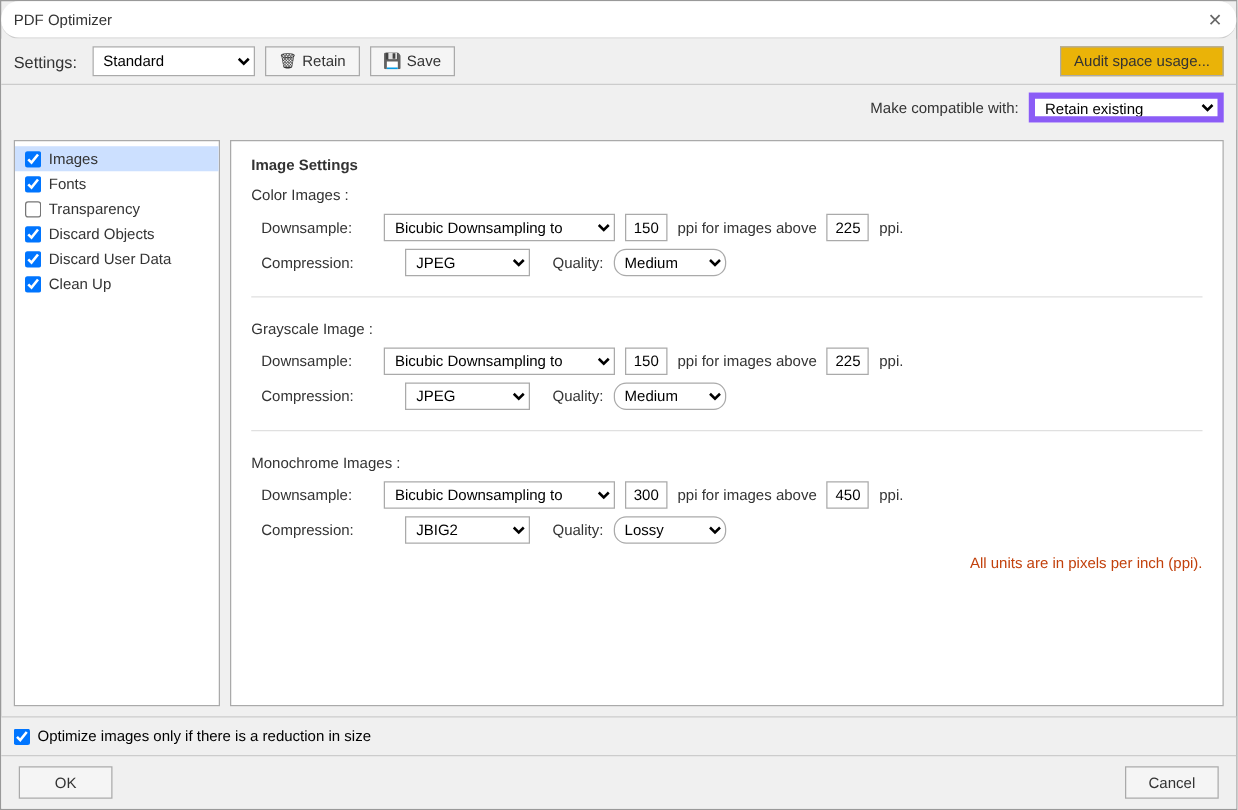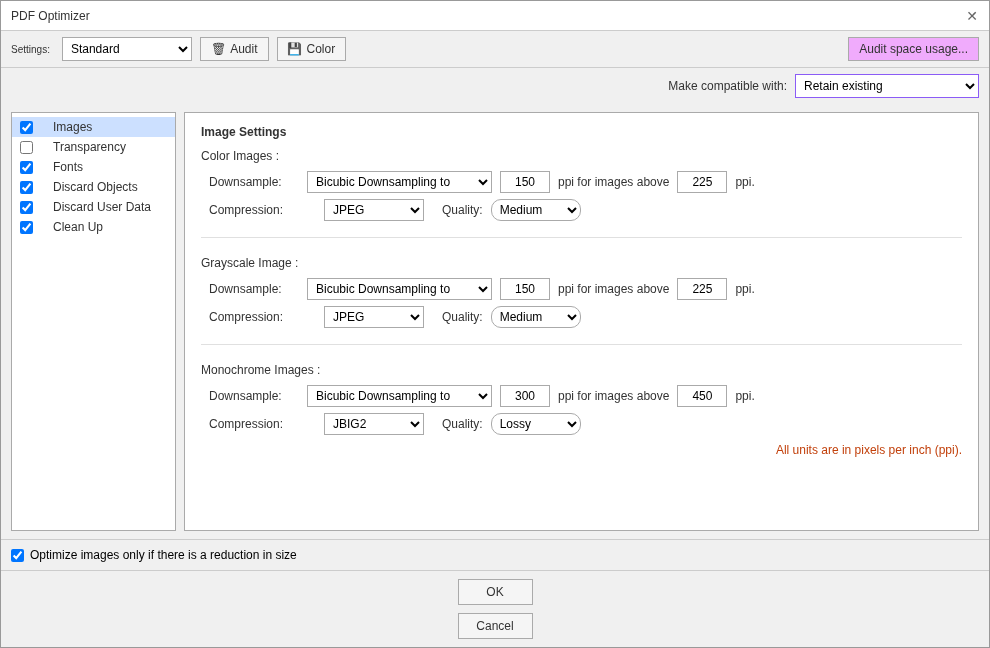--- a/index.html
+++ b/index.html
@@ -24,20 +24,21 @@
       box-shadow: 2px 2px 8px rgba(0,0,0,0.3);
     }
     .title-bar {
       background: #fff;
       border-bottom: 1px solid #ccc;
       padding: 6px 10px;
       display: flex;
       align-items: center;
       justify-content: space-between;
       height: 30px;
+      border-radius: 14px;
     }
     .title-bar-text {
       font-size: 12px;
       color: #333;
     }
     .close-btn {
       width: 14px;
       height: 14px;
       cursor: pointer;
       color: #666;
@@ -47,21 +48,21 @@
     }
     .toolbar {
       background: #f0f0f0;
       border-bottom: 1px solid #ccc;
       padding: 6px 10px;
       display: flex;
       align-items: center;
       gap: 8px;
     }
     .toolbar-label {
-      font-size: 10px;
+      font-size: 13px;
       color: #333;
       margin-right: 4px;
     }
     .settings-select {
       width: 130px;
       height: 24px;
       font-size: 12px;
       border: 1px solid #aaa;
       background: #fff;
       padding: 0 4px;
@@ -75,21 +76,21 @@
       cursor: pointer;
       display: flex;
       align-items: center;
       gap: 4px;
       color: #333;
     }
     .audit-btn {
       height: 24px;
       font-size: 12px;
       border: 1px solid #aaa;
-      background: #f0abfc;
+      background: #eab308;
       padding: 0 10px;
       cursor: pointer;
       color: #333;
       margin-left: auto;
     }
     .version-bar {
       background: #f0f0f0;
       padding: 6px 10px;
       display: flex;
       align-items: center;
@@ -97,24 +98,24 @@
       font-size: 12px;
       color: #333;
     }
     .compat-section {
       display: flex;
       align-items: center;
       gap: 8px;
       margin-left: auto;
     }
     .compat-select {
-      width: 184px;
+      width: 156px;
       height: 24px;
       font-size: 12px;
-      border: 1px solid #8b5cf6;
+      border: 5px solid #8b5cf6;
       background: #fff;
       padding: 0 4px;
     }
     .main-content {
       display: flex;
       flex: 1;
       overflow: hidden;
       padding: 8px 10px;
       gap: 8px;
     }
@@ -123,21 +124,21 @@
       min-width: 165px;
       background: #fff;
       border: 1px solid #aaa;
       overflow-y: auto;
       overflow-x: auto;
       padding: 4px 0;
     }
     .sidebar-item {
       display: flex;
       align-items: center;
-      gap: 20px;
+      gap: 6px;
       padding: 3px 8px;
       cursor: pointer;
       font-size: 12px;
       color: #333;
     }
     .sidebar-item.selected { background: #cce0ff; }
     .sidebar-item input[type="checkbox"] {
       width: 13px;
       height: 13px;
       margin: 0;
@@ -177,21 +178,21 @@
     }
     .form-select {
       height: 22px;
       font-size: 12px;
       border: 1px solid #aaa;
       background: #fff;
       padding: 0 4px;
     }
     .form-input {
       height: 22px;
-      width: 50px;
+      width: 34px;
       font-size: 12px;
       border: 1px solid #aaa;
       background: #fff;
       padding: 0 4px;
       text-align: center;
     }
     .form-text {
       font-size: 12px;
       color: #333;
     }
@@ -235,21 +236,20 @@
       margin: 0;
     }
     .bottom-bar {
       display: flex;
       justify-content: space-between;
       align-items: center;
       gap: 8px;
       padding: 8px 14px;
       border-top: 1px solid #ccc;
       background: #f0f0f0;
-      flex-direction: column;
     }
     .bottom-btn {
       height: 26px;
       min-width: 75px;
       font-size: 12px;
       border: 1px solid #aaa;
       background: #f5f5f5;
       padding: 0 16px;
       cursor: pointer;
       color: #333;
@@ -265,25 +265,25 @@
     <span class="close-btn">✕</span>
   </div>
 
   <div class="toolbar">
     <span class="toolbar-label">Settings:</span>
     <select class="settings-select">
       <option>Standard</option>
     </select>
     <button class="toolbar-btn">
       <span>🗑</span>
-      <span>Audit</span>
+      <span>Retain</span>
     </button>
     <button class="toolbar-btn">
       <span>💾</span>
-      <span>Color</span>
+      <span>Save</span>
     </button>
     <button class="audit-btn">Audit space usage...</button>
   </div>
 
   <div class="version-bar">
     <div class="compat-section">
       <span>Make compatible with:</span>
       <select class="compat-select">
         <option>Retain existing</option>
         <option>Acrobat 4 and later</option>
@@ -296,26 +296,26 @@
   </div>
 
   <div class="main-content">
 
     <div class="sidebar">
       <div class="sidebar-item selected">
         <input type="checkbox" checked="" style="">
         <span>Images</span>
       </div>
       <div class="sidebar-item">
+        <input type="checkbox" checked="" style="">
+        <span>Fonts</span>
+      </div>
+      <div class="sidebar-item">
         <input type="checkbox" style="">
         <span>Transparency</span>
-      </div>
-      <div class="sidebar-item">
-        <input type="checkbox" checked="" style="">
-        <span>Fonts</span>
       </div>
       <div class="sidebar-item">
         <input type="checkbox" checked="" style="">
         <span>Discard Objects</span>
       </div>
       <div class="sidebar-item">
         <input type="checkbox" checked="" style="">
         <span>Discard User Data</span>
       </div>
       <div class="sidebar-item">

